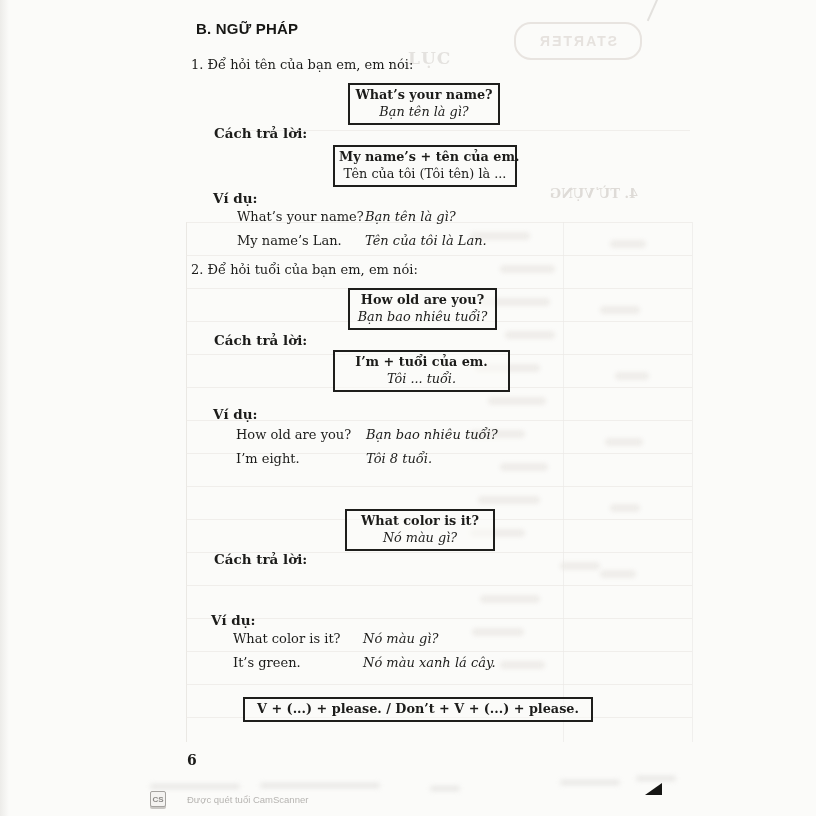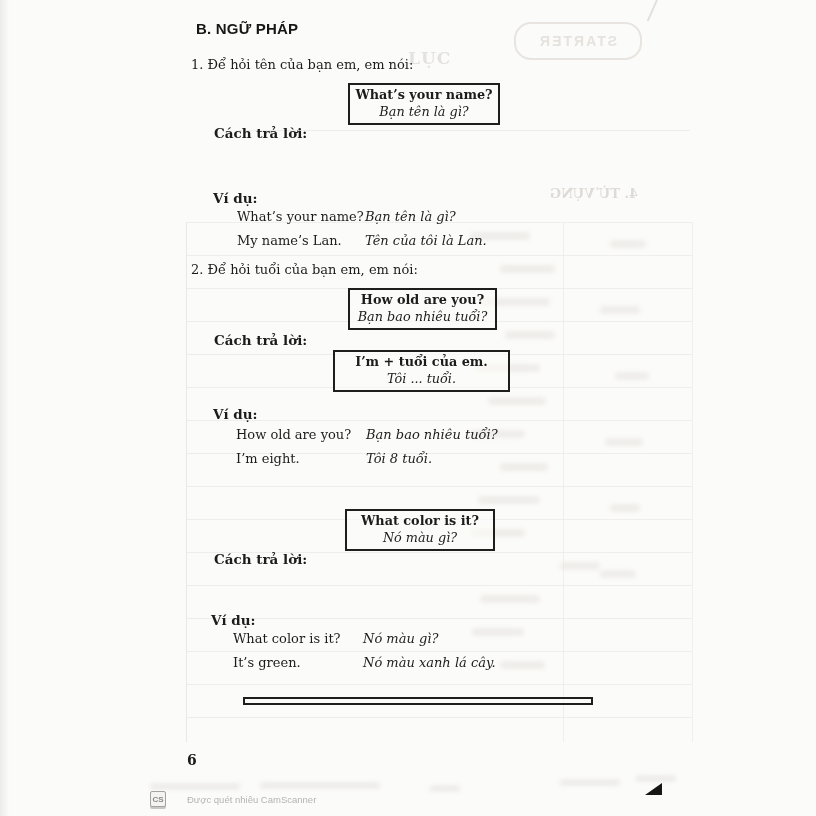--- a/index.html
+++ b/index.html
@@ -135,20 +135,24 @@
     </div>
 
   <div class="abs heading">B. NGỮ PHÁP</div>
 
   <div class="abs intro" style="left:191px;top:57px">1. Để hỏi tên của bạn em, em nói:</div>
   <div class="gbox" style="left:348px;top:83px;width:140px">
     <span class="en">What’s your name?</span>
     <span class="vi">Bạn tên là gì?</span>
   </div>
   <div class="abs label" style="left:214px;top:125px">Cách trả lời:</div>
+  <div class="gbox" style="left:333px;top:145px;width:172px">
+    <span class="en">My name’s + tên của em.</span>
+    <span class="vi plain">Tên của tôi (Tôi tên) là ...</span>
+  </div>
   <div class="abs label" style="left:213px;top:190px">Ví dụ:</div>
   <div class="abs ex-en" style="left:237px;top:209px">What’s your name?</div>
   <div class="abs ex-vi" style="left:365px;top:209px">Bạn tên là gì?</div>
   <div class="abs ex-en" style="left:237px;top:233px">My name’s Lan.</div>
   <div class="abs ex-vi" style="left:365px;top:233px">Tên của tôi là Lan.</div>
 
   <div class="abs intro" style="left:191px;top:262px">2. Để hỏi tuổi của bạn em, em nói:</div>
   <div class="gbox" style="left:348px;top:288px;width:137px">
     <span class="en">How old are you?</span>
     <span class="vi">Bạn bao nhiêu tuổi?</span>
@@ -169,22 +173,23 @@
     <span class="vi">Nó màu gì?</span>
   </div>
   <div class="abs label" style="left:214px;top:551px">Cách trả lời:</div>
   <div class="abs label" style="left:211px;top:612px">Ví dụ:</div>
   <div class="abs ex-en" style="left:233px;top:631px">What color is it?</div>
   <div class="abs ex-vi" style="left:363px;top:631px">Nó màu gì?</div>
   <div class="abs ex-en" style="left:233px;top:655px">It’s green.</div>
   <div class="abs ex-vi" style="left:363px;top:655px">Nó màu xanh lá cây.</div>
 
   <div class="gbox" style="left:243px;top:697px;width:338px">
+    <span class="en">V + (...) + please. / Don’t + V + (...) + please.</span>
   </div>
 
   <div class="abs page-num">6</div>
   <div class="black-triangle"></div>
   <div class="footer">
     <div class="cs-logo">CS</div>
-    <div class="cs-label">Được quét nhiêu CamScanner</div>
+    <div class="cs-label">Được quét tuổi CamScanner</div>
   </div>
 
 </div>
 
 </body></html>

